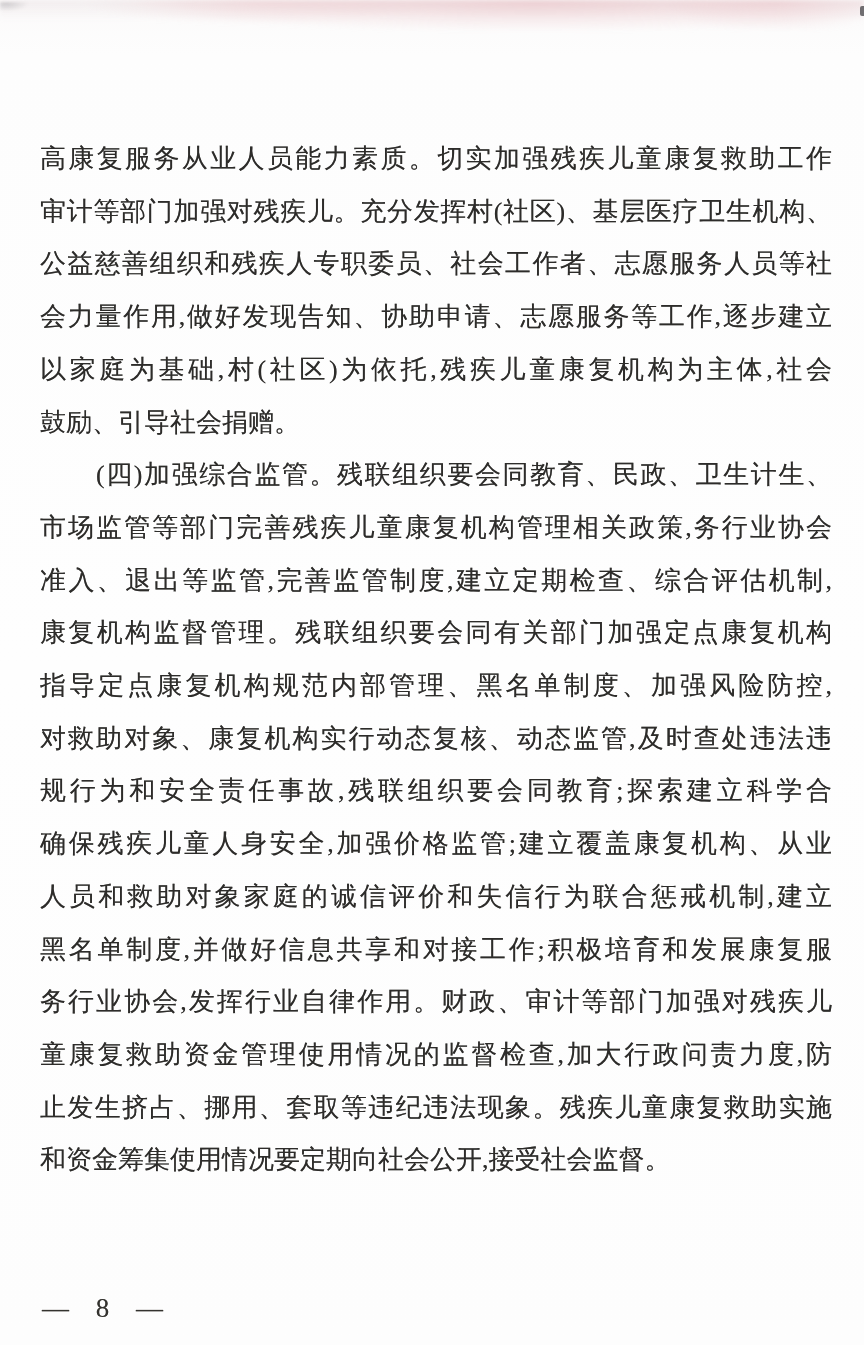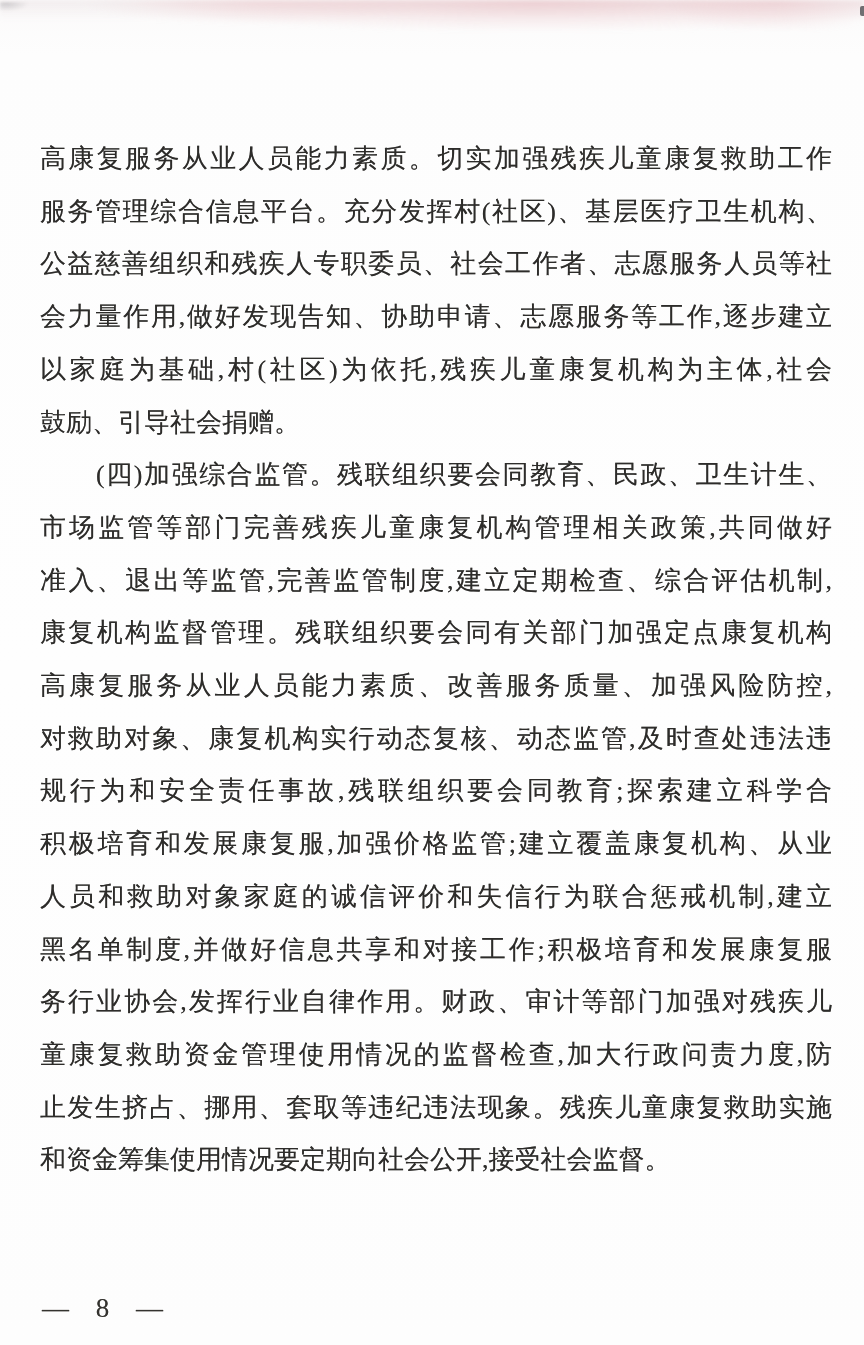--- a/index.html
+++ b/index.html
@@ -88,34 +88,34 @@
 
 <div class="page">
 
   <div class="scan-tint-top"></div>
   <div class="scan-smudge-left"></div>
   <div class="scan-mark-right"></div>
 
   <div class="text-block">
 
     <div class="line">高康复服务从业人员能力素质。切实加强残疾儿童康复救助工作</div>
-    <div class="line">服务管理综合信息平台。充分发挥村(社区)、基层医疗卫生机构、</div>
+    <div class="line">审计等部门加强对残疾儿。充分发挥村(社区)、基层医疗卫生机构、</div>
     <div class="line">公益慈善组织和残疾人专职委员、社会工作者、志愿服务人员等社</div>
     <div class="line">会力量作用,做好发现告知、协助申请、志愿服务等工作,逐步建立</div>
     <div class="line">以家庭为基础,村(社区)为依托,残疾儿童康复机构为主体,社会</div>
     <div class="line last">鼓励、引导社会捐赠。</div>
 
     <div class="line indent">(四)加强综合监管。残联组织要会同教育、民政、卫生计生、</div>
-    <div class="line">市场监管等部门完善残疾儿童康复机构管理相关政策,共同做好</div>
+    <div class="line">市场监管等部门完善残疾儿童康复机构管理相关政策,务行业协会</div>
     <div class="line">准入、退出等监管,完善监管制度,建立定期检查、综合评估机制,</div>
     <div class="line">康复机构监督管理。残联组织要会同有关部门加强定点康复机构</div>
-    <div class="line">高康复服务从业人员能力素质、改善服务质量、加强风险防控,</div>
+    <div class="line">指导定点康复机构规范内部管理、黑名单制度、加强风险防控,</div>
     <div class="line">对救助对象、康复机构实行动态复核、动态监管,及时查处违法违</div>
     <div class="line">规行为和安全责任事故,残联组织要会同教育;探索建立科学合</div>
-    <div class="line">积极培育和发展康复服,加强价格监管;建立覆盖康复机构、从业</div>
+    <div class="line">确保残疾儿童人身安全,加强价格监管;建立覆盖康复机构、从业</div>
     <div class="line">人员和救助对象家庭的诚信评价和失信行为联合惩戒机制,建立</div>
     <div class="line">黑名单制度,并做好信息共享和对接工作;积极培育和发展康复服</div>
     <div class="line">务行业协会,发挥行业自律作用。财政、审计等部门加强对残疾儿</div>
     <div class="line">童康复救助资金管理使用情况的监督检查,加大行政问责力度,防</div>
     <div class="line">止发生挤占、挪用、套取等违纪违法现象。残疾儿童康复救助实施</div>
     <div class="line last">和资金筹集使用情况要定期向社会公开,接受社会监督。</div>
 
   </div>
 
   <div class="page-footer">— 8 —</div>

